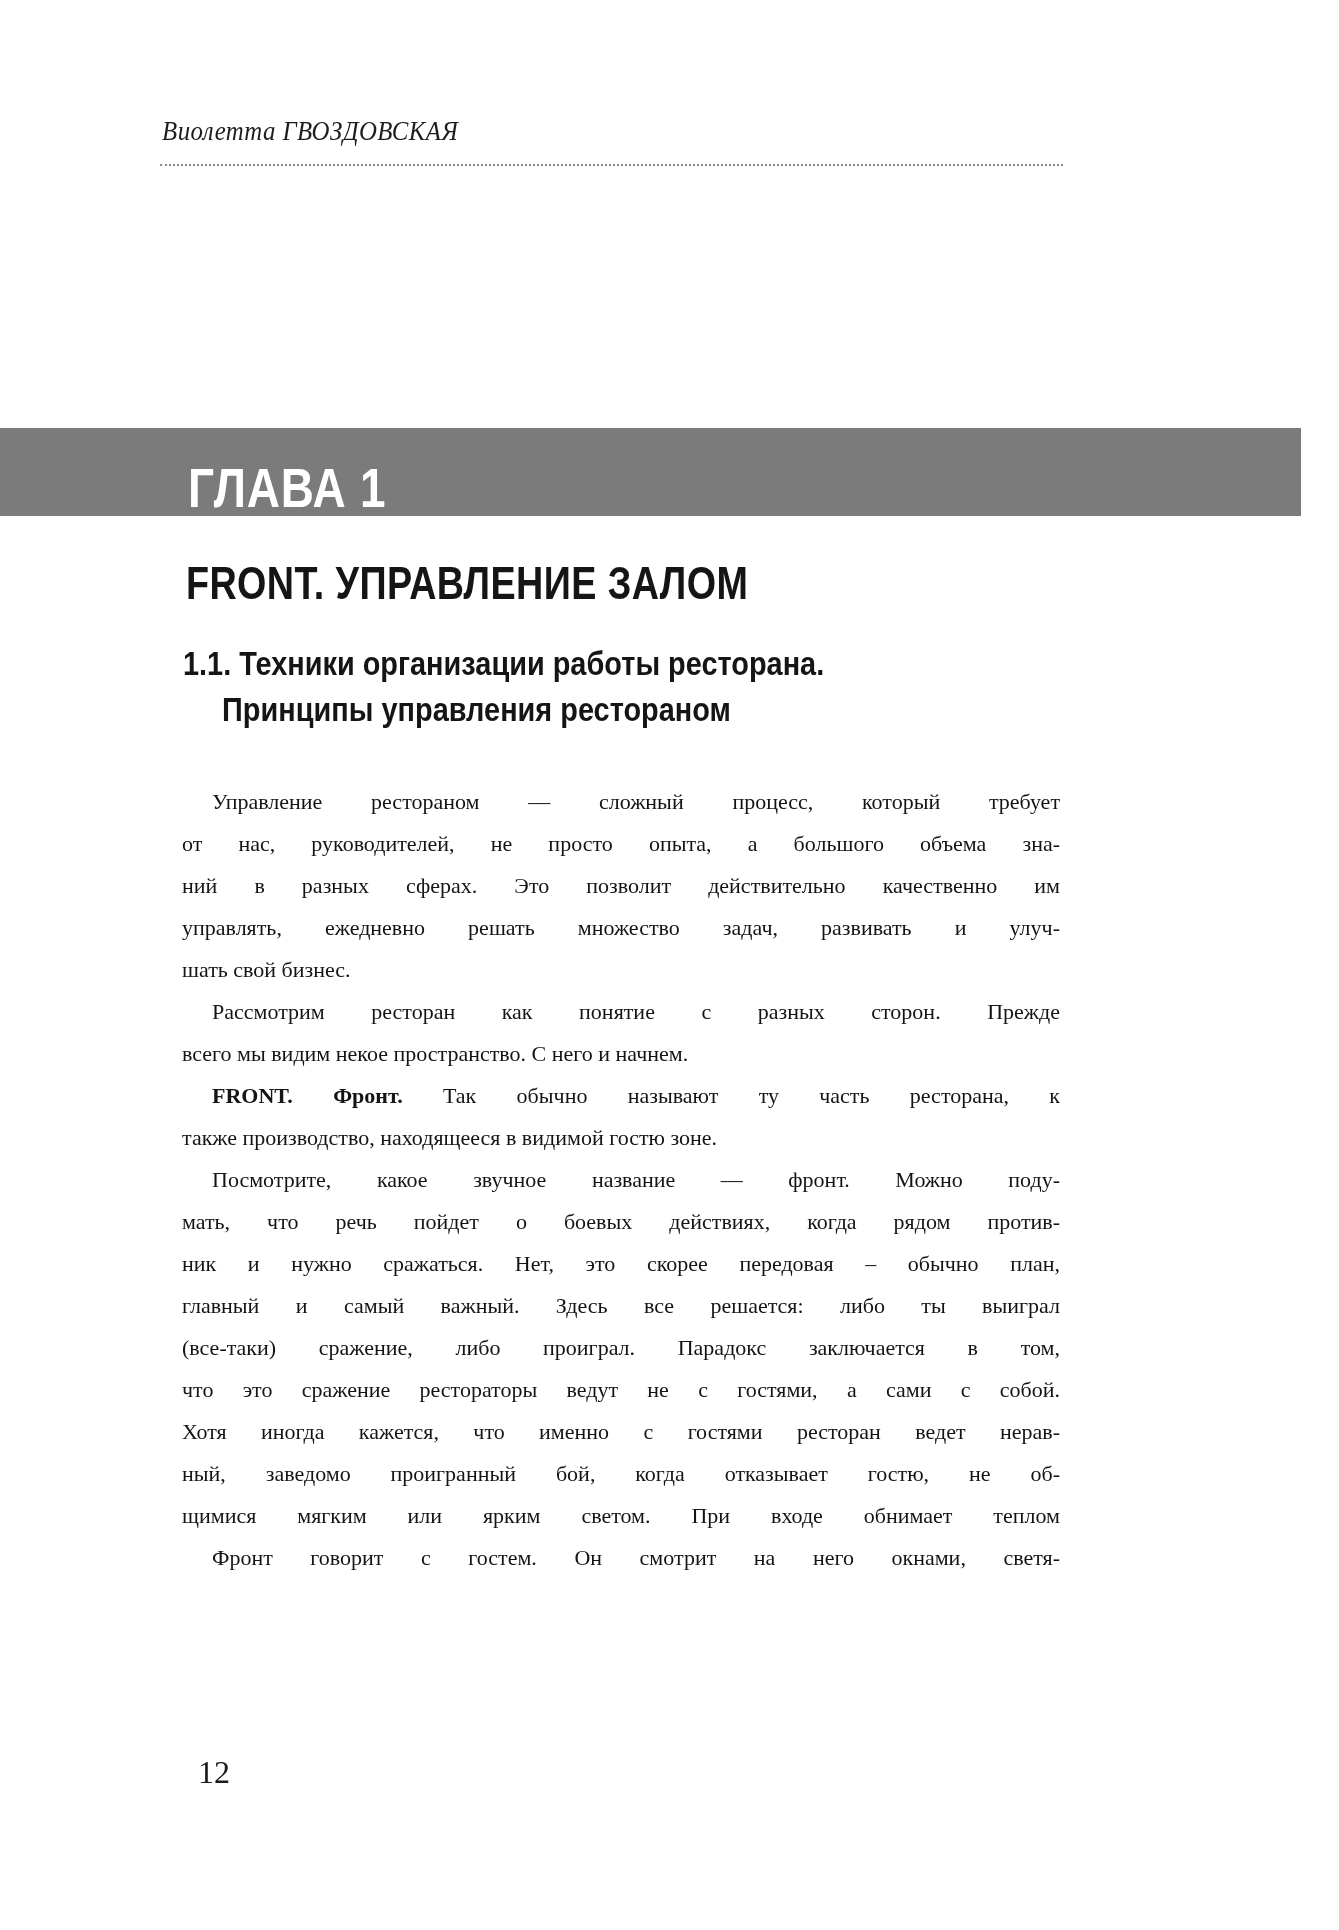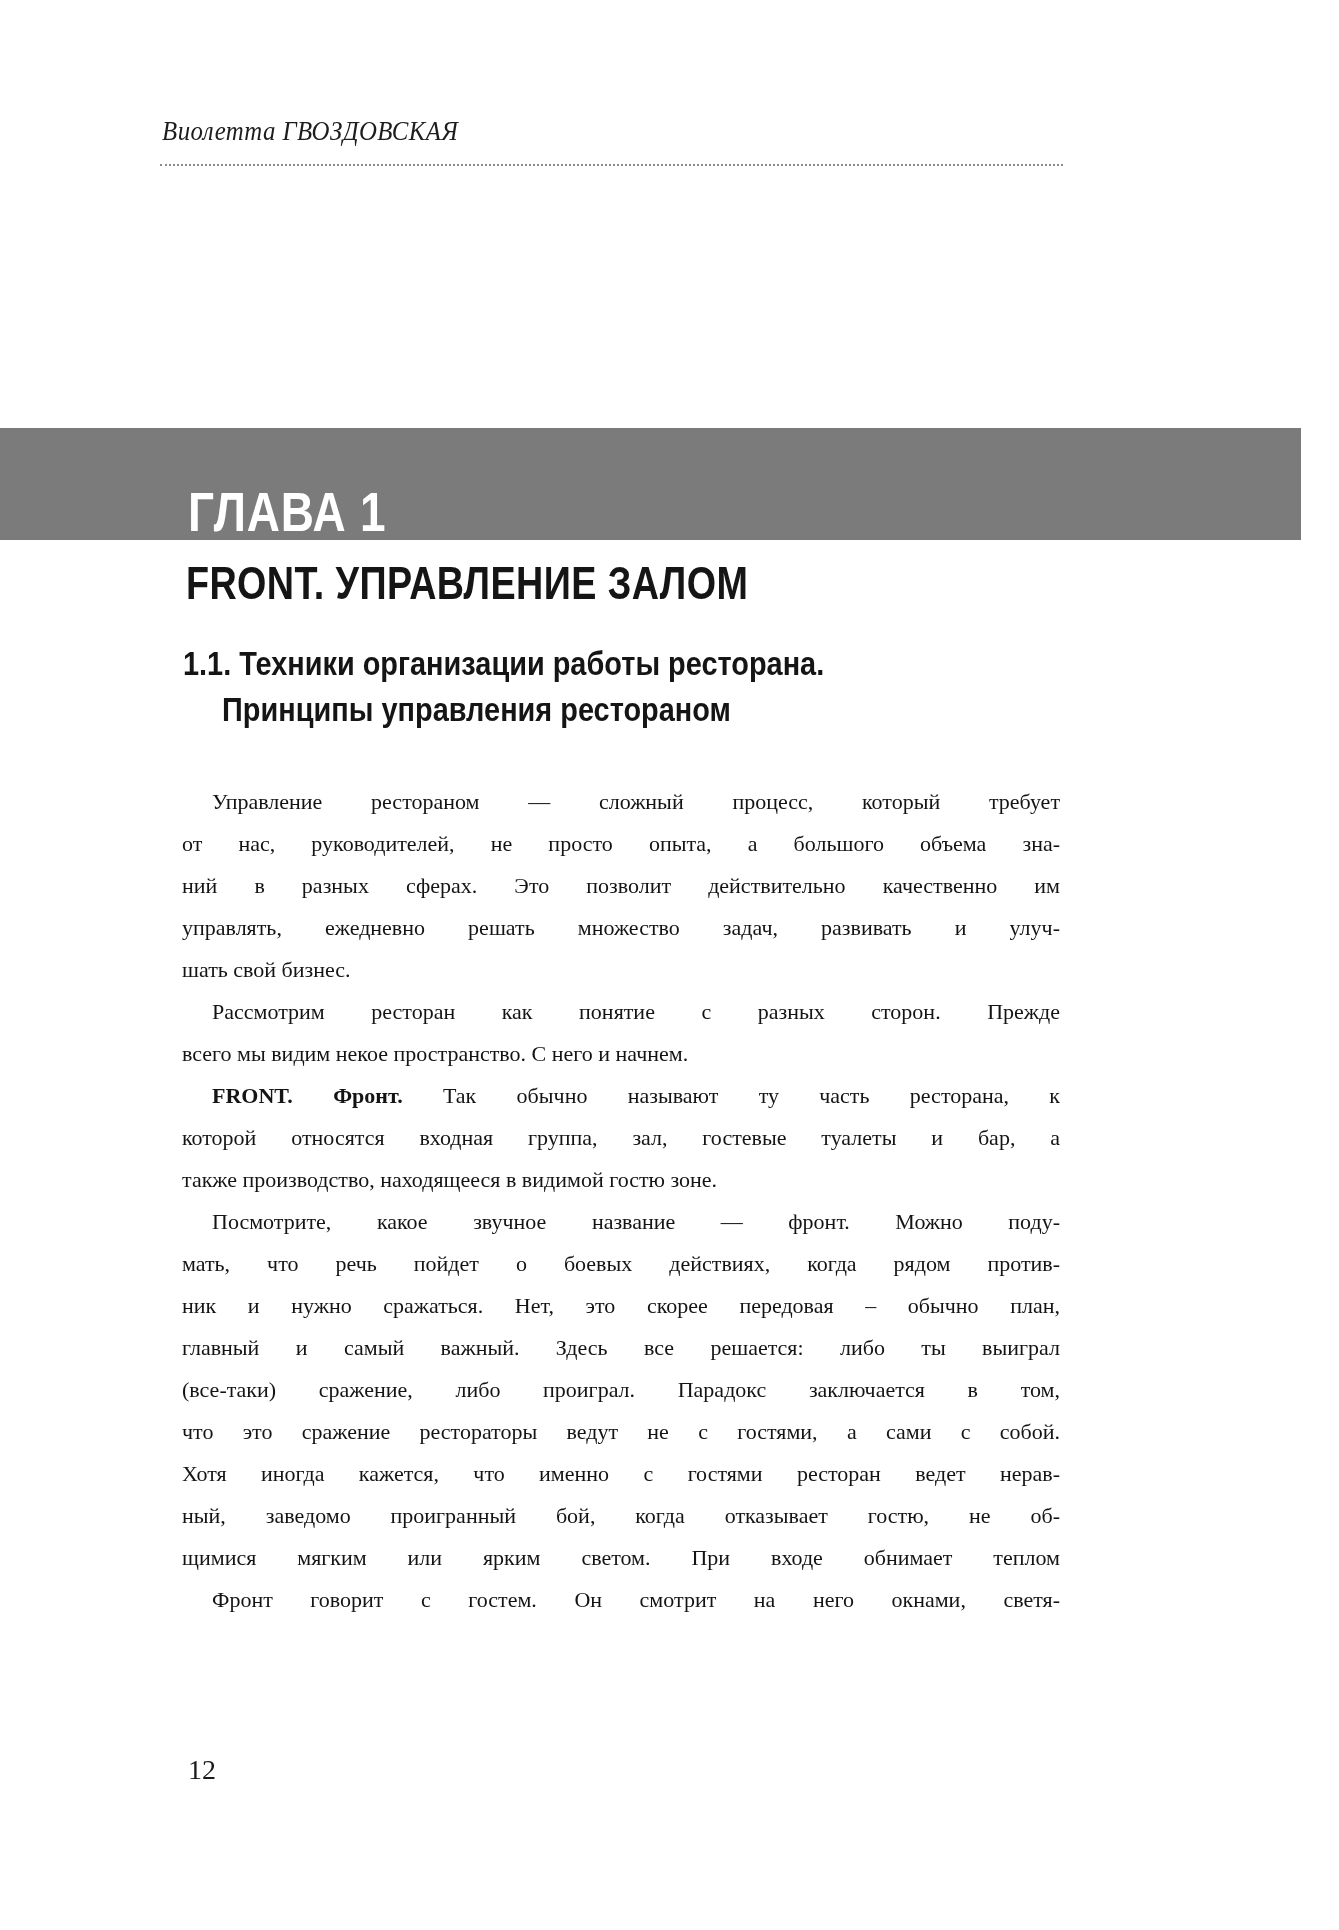--- a/index.html
+++ b/index.html
@@ -16,21 +16,21 @@
     font-style:italic;font-size:27px;letter-spacing:0.5px;
     color:#1d1d1d;
     transform:scaleX(0.92);transform-origin:left center;
     white-space:nowrap;
   }
   .header-rule{
     position:absolute;left:160px;top:146px;width:903px;height:18px;
     border-bottom:2px dotted #8a8a8a;
   }
   .chapter-banner{
-    position:absolute;left:0;top:428px;width:1301px;height:112px;
+    position:absolute;left:0;top:428px;width:1301px;height:88px;
     background:#7b7b7b;
   }
   .chapter-banner-label{
     position:absolute;left:188px;bottom:0px;
     font-family:"Liberation Sans", sans-serif;
     font-weight:700;font-size:56px;line-height:56px;
     color:#ffffff;letter-spacing:1px;white-space:nowrap;
     transform:scaleX(0.82);transform-origin:left bottom;
   }
   .chapter-title{
@@ -54,22 +54,22 @@
   }
   .line{
     height:42px;line-height:42px;
     text-align:justify;text-align-last:justify;
     overflow:hidden;white-space:normal;
   }
   .line.no-just{text-align:left;text-align-last:left;}
   .line.indent{text-indent:30px;}
   .line b{font-weight:700;}
   .page-number{
-    position:absolute;left:188px;top:1754px;
-    font-size:28px;color:#1a1a1a;
+    position:absolute;left:198px;top:1754px;
+    font-size:32px;color:#1a1a1a;
   }
 </style>
 </head>
 <body>
 
 <div class="page">
 
   <div class="running-header">Виолетта ГВОЗДОВСКАЯ</div>
 
   <div class="header-rule"></div>
@@ -92,21 +92,20 @@
         <div class="line">ний в разных сферах. Это позволит действительно качественно им</div>
         <div class="line">управлять, ежедневно решать множество задач, развивать и улуч-</div>
         <div class="line no-just">шать свой бизнес.</div>
       </div>
       <div>
         <div class="line indent">Рассмотрим ресторан как понятие с разных сторон. Прежде</div>
         <div class="line no-just">всего мы видим некое пространство. С него и начнем.</div>
       </div>
       <div>
         <div class="line indent"><b>FRONT. Фронт.</b> Так обычно называют ту часть ресторана, к</div>
-        <div class="line">которой относятся входная группа, зал, гостевые туалеты и бар, а</div>
         <div class="line no-just">также производство, находящееся в видимой гостю зоне.</div>
       </div>
       <div>
         <div class="line indent">Посмотрите, какое звучное название — фронт. Можно поду-</div>
         <div class="line">мать, что речь пойдет о боевых действиях, когда рядом против-</div>
         <div class="line">ник и нужно сражаться. Нет, это скорее передовая – обычно план,</div>
         <div class="line">главный и самый важный. Здесь все решается: либо ты выиграл</div>
         <div class="line">(все-таки) сражение, либо проиграл. Парадокс заключается в том,</div>
         <div class="line">что это сражение рестораторы ведут не с гостями, а сами с собой.</div>
         <div class="line">Хотя иногда кажется, что именно с гостями ресторан ведет нерав-</div>

